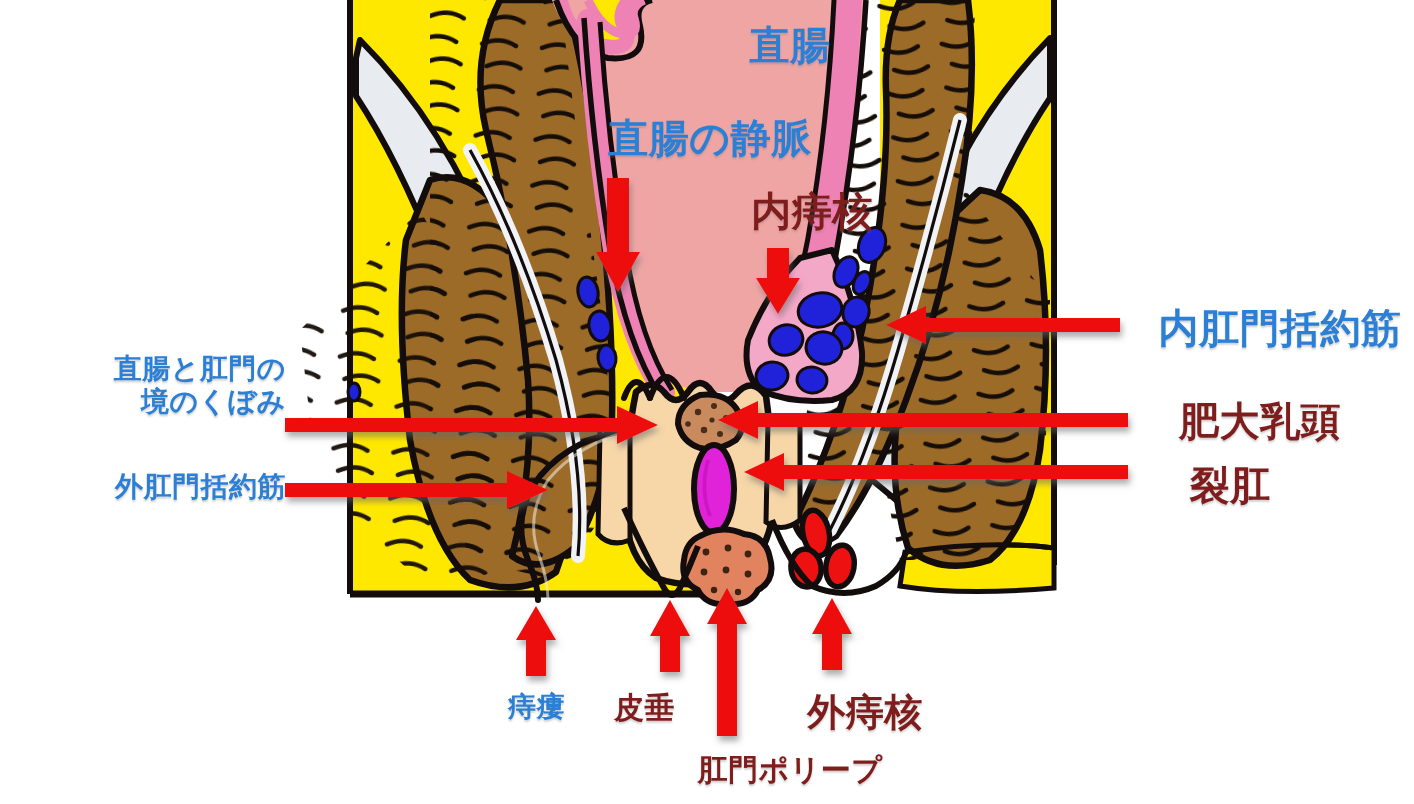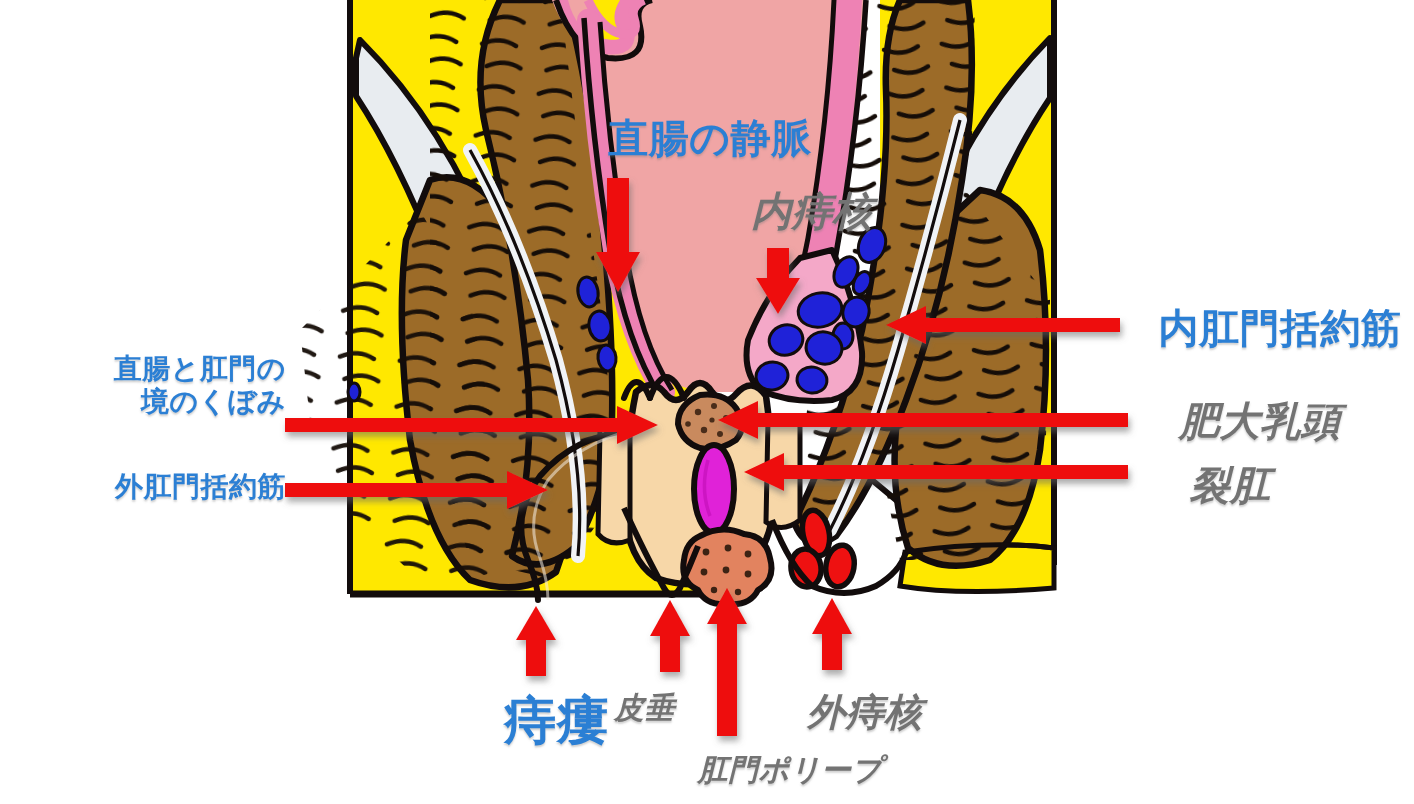--- a/index.html
+++ b/index.html
@@ -17,21 +17,21 @@
   #art{position:absolute;left:0;top:0;width:1414px;height:804px;}
   .label{
     position:absolute;
     font-weight:bold;
     white-space:pre;
     letter-spacing:0.5px;
     line-height:1.18;
     text-shadow:0 2px 2px rgba(120,120,120,0.35);
   }
   .lbl-light{color:#2b7fd4;}
-  .lbl-dark{color:#737373;font-style:italic;}
+  .lbl-dark{color:#7f1d1d;}
   .ta-right{text-align:right;}
   .ta-left{text-align:center;}
   .ta-center{text-align:center;}
 </style>
 </head>
 <body>
 
 <div id="stage">
 
   <svg id="art" viewBox="0 0 1414 804" xmlns="http://www.w3.org/2000/svg">
@@ -303,37 +303,38 @@
         <path d="M707 624 L747 624 L727 588 Z"></path>
       </g>
 
       <g>
         <rect x="822" y="628" width="20" height="42"></rect>
         <path d="M812 634 L852 634 L832 598 Z"></path>
       </g>
     </g>
   </svg>
 
+  <div class="label lbl-light ta-center" style="left:690px;top:22px;width:200px;font-size:40px;">直腸</div>
 
   <div class="label lbl-light ta-left" style="left:570px;top:115px;width:280px;font-size:40px;">直腸の静脈</div>
 
   <div class="label lbl-dark ta-left" style="left:712px;top:188px;width:200px;font-size:40px;">内痔核</div>
 
   <div class="label lbl-light ta-left" style="left:1140px;top:305px;width:280px;font-size:40px;">内肛門括約筋</div>
 
   <div class="label lbl-dark ta-left" style="left:1140px;top:398px;width:240px;font-size:40px;">肥大乳頭</div>
 
   <div class="label lbl-dark ta-left" style="left:1140px;top:462px;width:180px;font-size:40px;">裂肛</div>
 
   <div class="label lbl-light ta-right" style="left:18px;top:352px;width:268px;font-size:28px;">直腸と肛門の
 境のくぼみ</div>
 
   <div class="label lbl-light ta-right" style="left:18px;top:470px;width:268px;font-size:28px;">外肛門括約筋</div>
 
-  <div class="label lbl-light ta-center" style="left:504px;top:690px;width:105px;font-size:52px;">痔瘻</div>
+  <div class="label lbl-light ta-center" style="left:484px;top:690px;width:105px;font-size:28px;">痔瘻</div>
 
   <div class="label lbl-dark ta-center" style="left:592px;top:690px;width:105px;font-size:30px;">皮垂</div>
 
   <div class="label lbl-dark ta-center" style="left:790px;top:690px;width:150px;font-size:38px;">外痔核</div>
 
   <div class="label lbl-dark ta-center" style="left:640px;top:752px;width:300px;font-size:30px;">肛門ポリープ</div>
 
 </div>
 
 </body></html>

